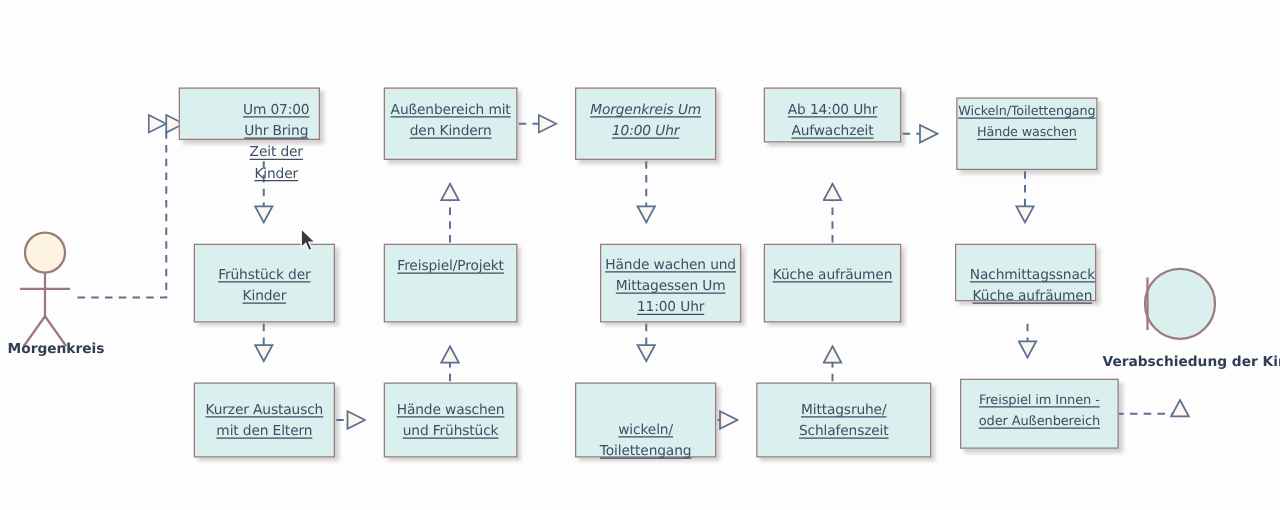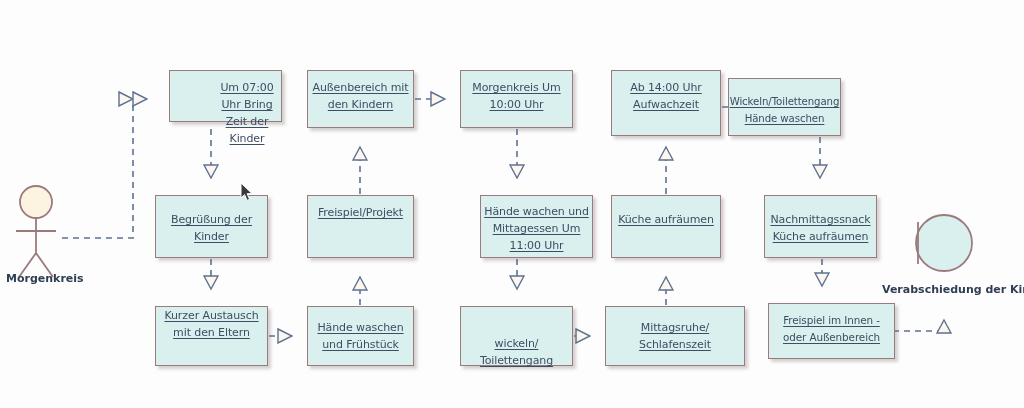--- a/index.html
+++ b/index.html
@@ -133,70 +133,70 @@
       <line x1="36" y1="253" x2="19" y2="277"></line>
       <line x1="36" y1="253" x2="53" y2="277"></line>
     </g>
 
     <g stroke="#9b7a7c" stroke-width="1.8" fill="none">
       <circle cx="944" cy="243" r="28" fill="#d9f0ee"></circle>
       <line x1="918" y1="222" x2="918" y2="264"></line>
     </g>
   </svg>
 
-  <div class="node" style="left:169px; top:70px; width:113px; height:52px;padding-left:43px;">
+  <div class="node" style="left:143px; top:70px; width:113px; height:42px;padding-left:43px;">
     <span class="label">Um 07:00 Uhr Bring
 Zeit der Kinder</span>
   </div>
 
   <div class="node" style="left:307px; top:70px; width:107px; height:58px;">
     <span class="label">Außenbereich mit
 den Kindern</span>
   </div>
 
-  <div class="node" style="left:460px; top:70px; width:113px; height:58px;">
+  <div class="node" style="left:460px; top:70px; width:113px; height:58px;font-style:italic;">
     <span class="label">Morgenkreis Um
 10:00 Uhr</span>
   </div>
 
-  <div class="node" style="left:611px; top:70px; width:110px; height:66px;">
+  <div class="node" style="left:611px; top:70px; width:110px; height:44px;">
     <span class="label">Ab 14:00 Uhr
 Aufwachzeit</span>
   </div>
 
-  <div class="node" style="left:728px; top:78px; width:113px; height:58px; padding-top:14px;">
+  <div class="node" style="left:765px; top:78px; width:113px; height:58px; padding-top:2px;">
     <span class="label" style="font-size:10.2px;">Wickeln/Toilettengang
 Hände waschen</span>
   </div>
 
   <div class="node" style="left:155px; top:195px; width:113px; height:63px; padding-top:15px;">
-    <span class="label">Begrüßung der
+    <span class="label">Frühstück der
 Kinder</span>
   </div>
 
   <div class="node" style="left:307px; top:195px; width:107px; height:63px; padding-top:8px;">
     <span class="label">Freispiel/Projekt</span>
   </div>
 
   <div class="node" style="left:460px; top:195px; width:113px; height:63px; padding-top:7px;margin-left:20px;">
     <span class="label">Hände wachen und
 Mittagessen Um
 11:00 Uhr</span>
   </div>
 
   <div class="node" style="left:611px; top:195px; width:110px; height:63px; padding-top:15px;">
     <span class="label">Küche aufräumen</span>
   </div>
 
-  <div class="node" style="left:764px; top:195px; width:113px; height:63px; padding-top:15px;">
+  <div class="node" style="left:764px; top:195px; width:113px; height:46px; padding-top:15px;justify-content:flex-end;">
     <span class="label">Nachmittagssnack
 Küche aufräumen</span>
   </div>
 
-  <div class="node" style="left:155px; top:306px; width:113px; height:60px; padding-top:0;">
+  <div class="node" style="left:155px; top:306px; width:113px; height:60px; padding-top:12px;">
     <span class="label"> Kurzer Austausch
 mit den Eltern</span>
   </div>
 
   <div class="node" style="left:307px; top:306px; width:107px; height:60px; padding-top:12px;">
     <span class="label">Hände waschen
 und  Frühstück</span>
   </div>
 
   <div class="node" style="left:460px; top:306px; width:113px; height:60px; padding-top:28px;">

